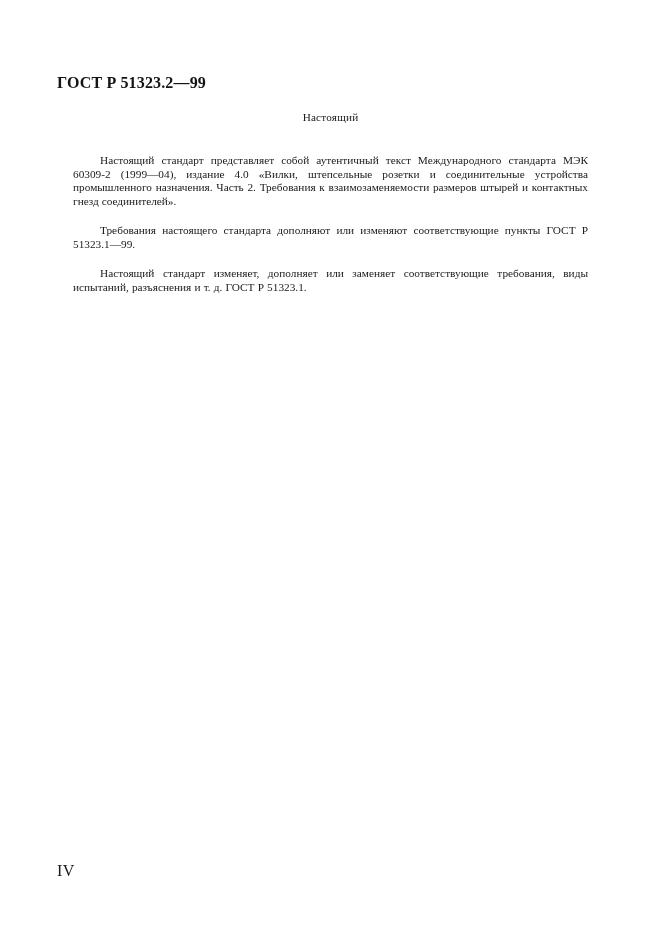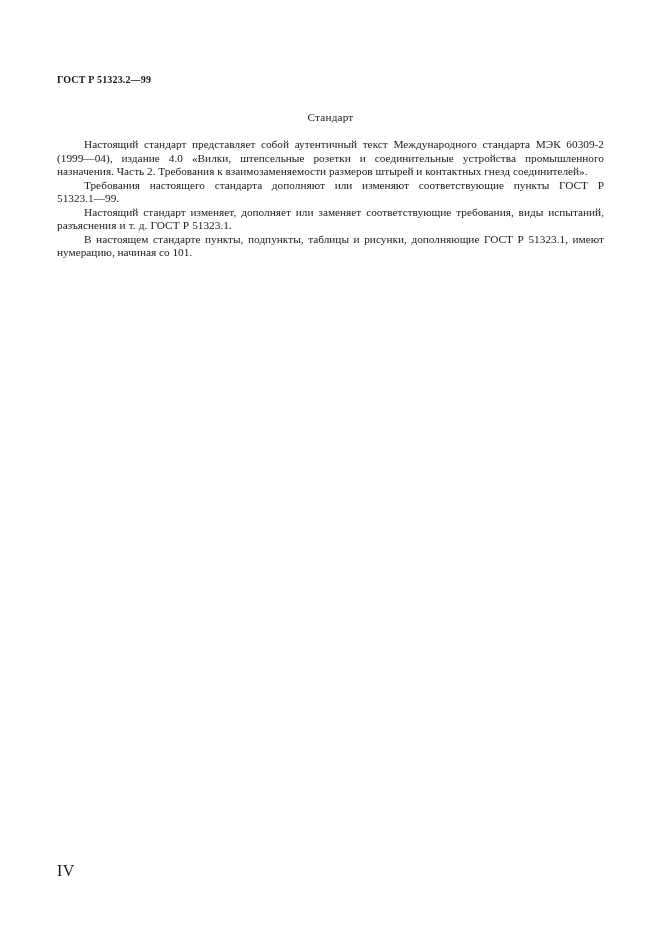--- a/index.html
+++ b/index.html
@@ -20,21 +20,21 @@
     position: absolute;
     inset: 0;
     background: #ffffff;
   }
 
   
   .doc-header {
     position: absolute;
     left: 57px;
     top: 74px;
-    font-size: 10px;
+    font-size: 16px;
     font-weight: bold;
     letter-spacing: 0.15px;
     white-space: nowrap;
     color: #141414;
   }
 
   
   .section-heading {
     position: absolute;
     left: 57px;
@@ -49,21 +49,21 @@
 
   
   .body-block {
     position: absolute;
     left: 57px;
     top: 138px;
     width: 547px;
   }
 
   .para {
-    margin: 0;
+    margin: 16px;
     font-size: 11.3px;
     line-height: 13.55px;
     text-align: justify;
     text-indent: 27px;
     text-justify: inter-word;
     color: #1a1a1a;
     hyphens: manual;
   }
 
   
@@ -84,24 +84,23 @@
     color: #1a1a1a;
   }
 </style>
 </head>
 <body>
 
 <div class="page">
 
   <div class="doc-header">ГОСТ Р 51323.2—99</div>
 
-  <div class="section-heading">Стандарт</div>
+  <div class="section-heading">Настоящий</div>
 
   <div class="body-block">
     <p class="para">Настоящий стандарт представляет собой аутентичный текст Международного стандарта МЭК 60309-2 (1999—04), издание 4.0 «Вилки, штепсельные розетки и соединительные устройства промышленного назначения. Часть 2. Требования к взаимозаменяемости размеров штырей и контактных гнезд соединителей».</p>
     <p class="para loose">Требования настоящего стандарта дополняют или изменяют соответствующие пункты ГОСТ Р 51323.1—99.</p>
     <p class="para loose-light">Настоящий стандарт изменяет, дополняет или заменяет соответствующие требования, виды испытаний, разъяснения и т. д. ГОСТ Р 51323.1.</p>
-    <p class="para">В настоящем стандарте пункты, подпункты, таблицы и рисунки, дополняющие ГОСТ Р 51323.1, имеют нумерацию, начиная со 101.</p>
   </div>
 
   <div class="folio">IV</div>
 
 </div>
 
 </body></html>

